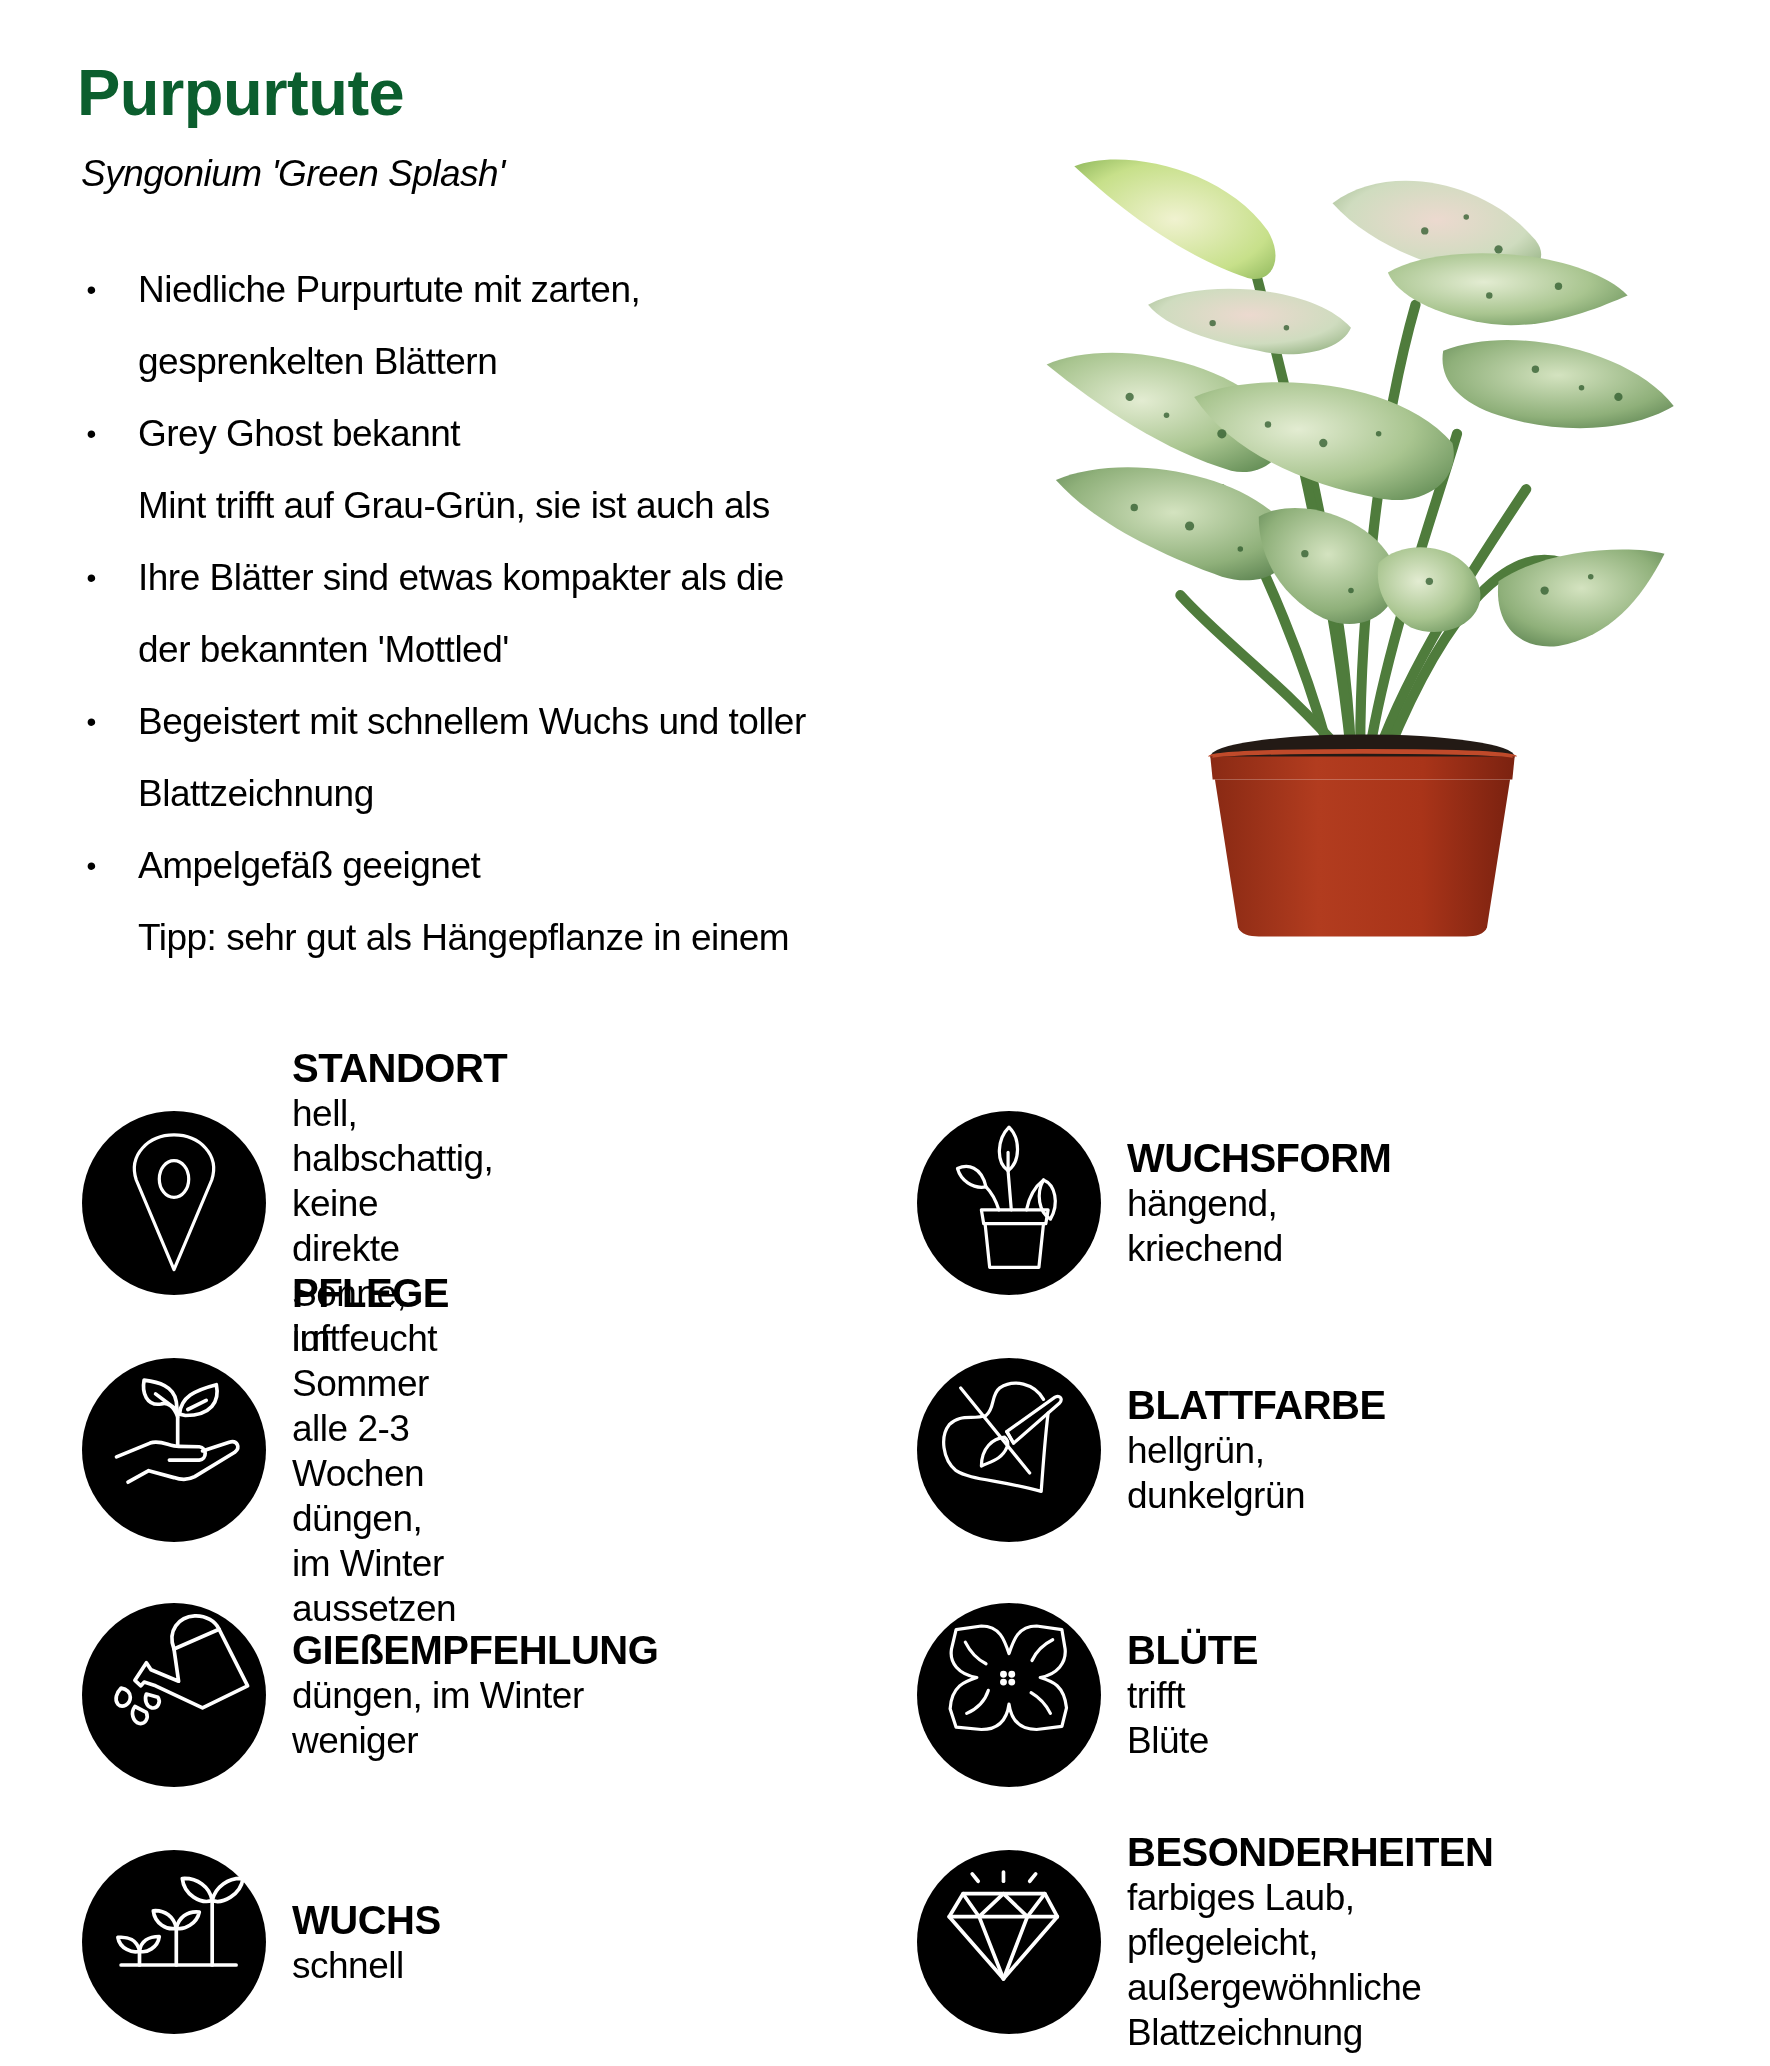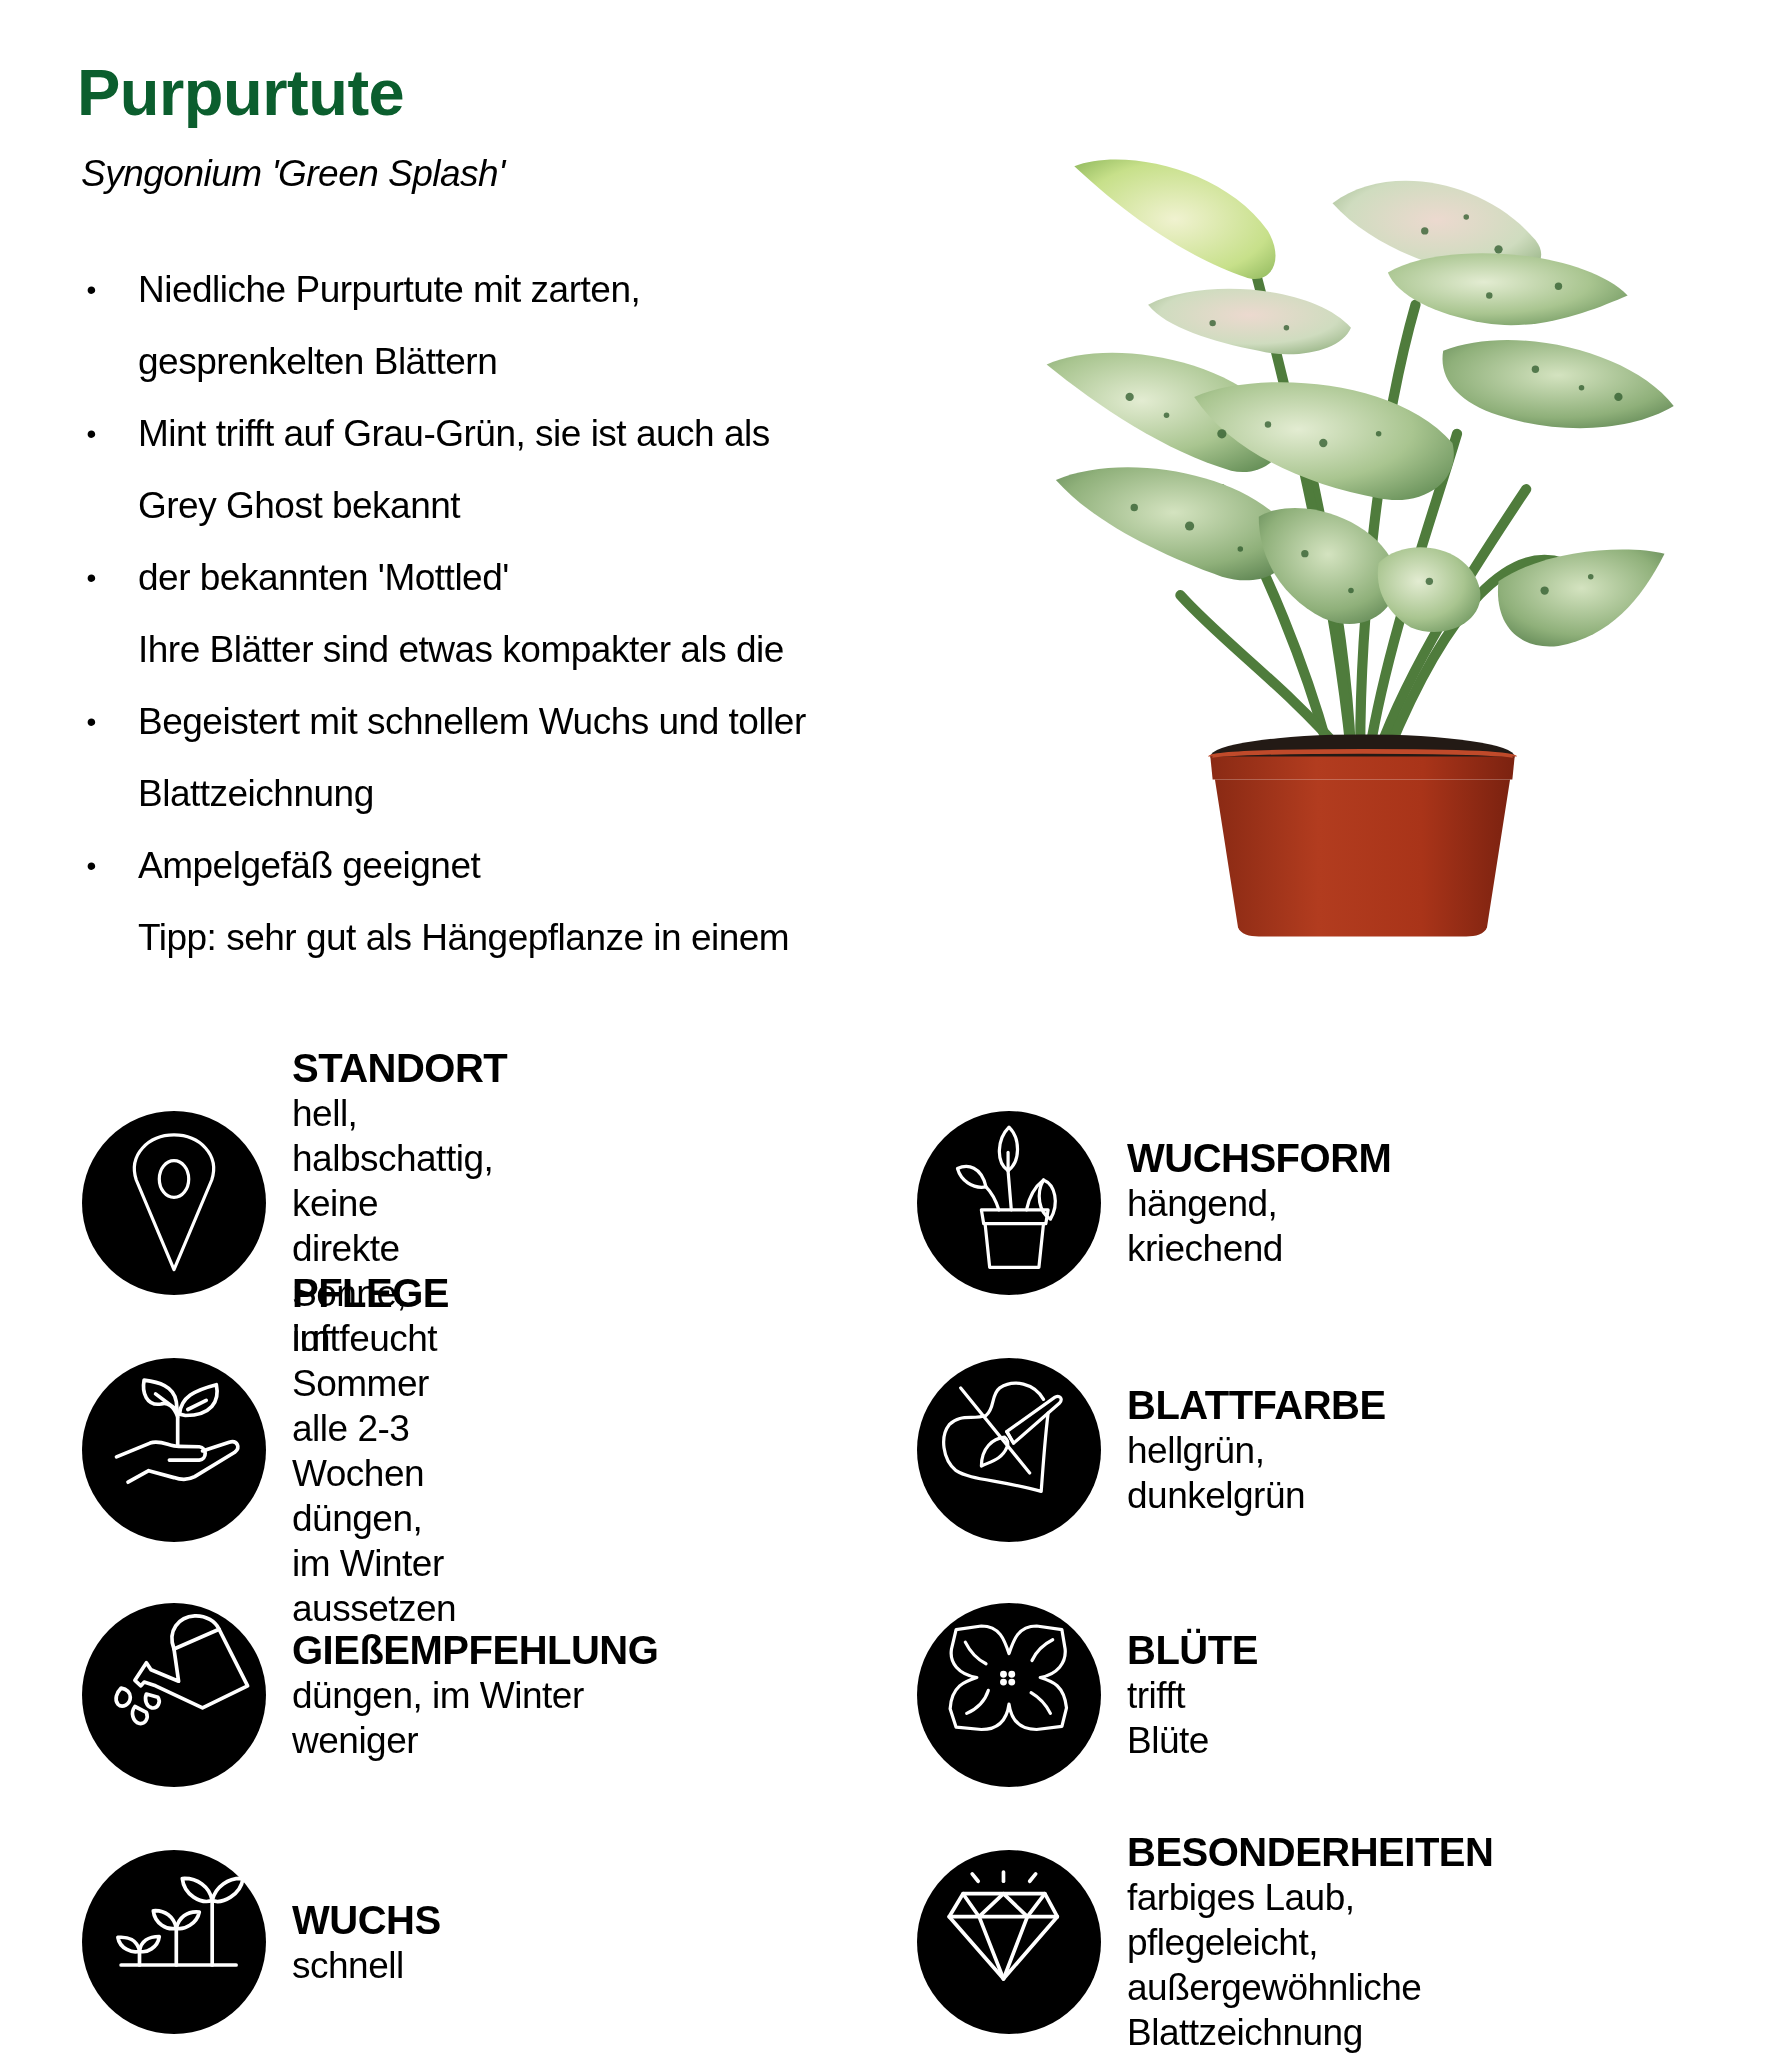--- a/index.html
+++ b/index.html
@@ -117,27 +117,27 @@
 <p class="subtitle">Syngonium 'Green Splash'</p>
 
 <ul class="bullets">
   <li class="bullet">
     <span class="bullet-dot">•</span>
     <div>Niedliche Purpurtute mit zarten,</div>
     <div>gesprenkelten Blättern</div>
   </li>
   <li class="bullet">
     <span class="bullet-dot">•</span>
+    <div>Grey Ghost bekannt</div>
     <div>Mint trifft auf Grau-Grün, sie ist auch als</div>
-    <div>Grey Ghost bekannt</div>
-  </li>
-  <li class="bullet">
-    <span class="bullet-dot">•</span>
+  </li>
+  <li class="bullet">
+    <span class="bullet-dot">•</span>
+    <div>Ihre Blätter sind etwas kompakter als die</div>
     <div>der bekannten 'Mottled'</div>
-    <div>Ihre Blätter sind etwas kompakter als die</div>
   </li>
   <li class="bullet">
     <span class="bullet-dot">•</span>
     <div>Begeistert mit schnellem Wuchs und toller</div>
     <div>Blattzeichnung</div>
   </li>
   <li class="bullet">
     <span class="bullet-dot">•</span>
     <div>Ampelgefäß  geeignet</div>
     <div>Tipp: sehr gut als Hängepflanze in einem</div>

